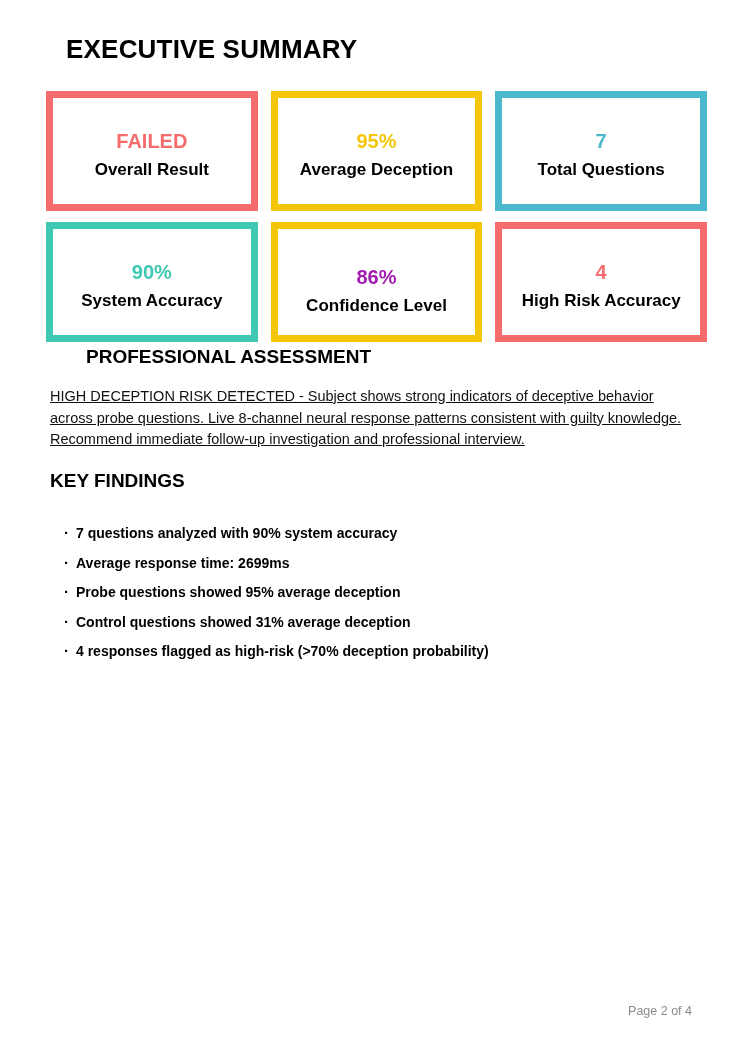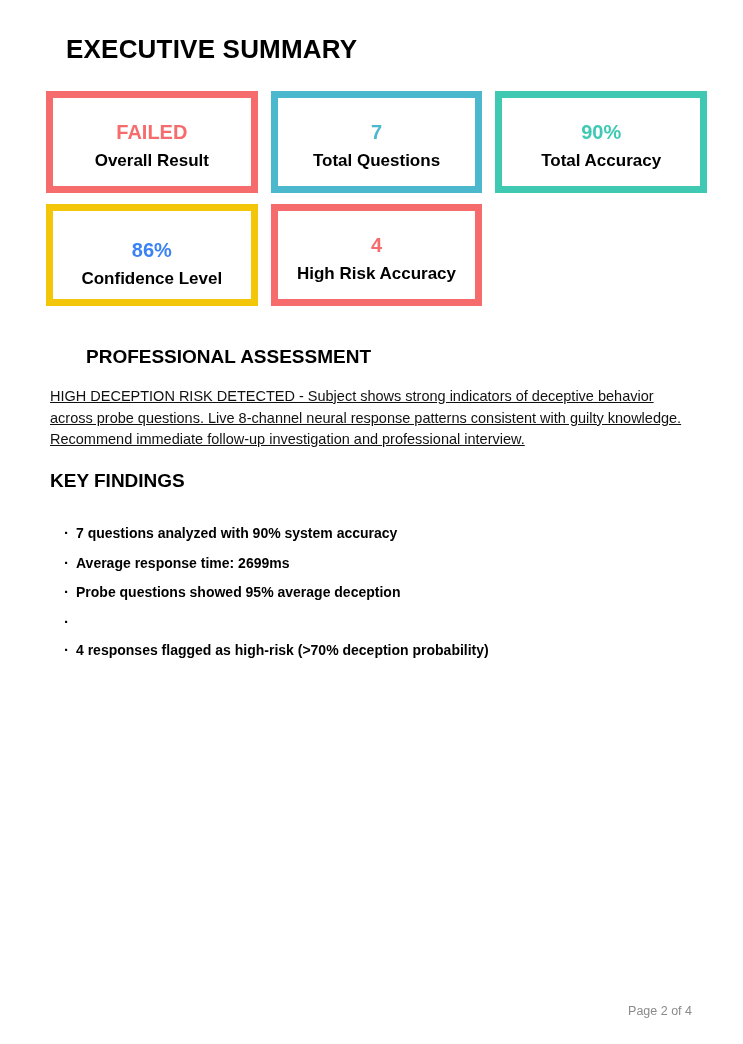--- a/index.html
+++ b/index.html
@@ -30,21 +30,21 @@
     left: 46px;
     top: 91px;
     width: 661px;
     display: grid;
     grid-template-columns: repeat(3, 1fr);
     column-gap: 13px;
     row-gap: 11px;
   }
   .stat-card {
     box-sizing: border-box;
-    height: 102px;
+    height: 120px;
     background: #ffffff;
     border: 7px solid #cccccc;
     display: flex;
     flex-direction: column;
     align-items: center;
     justify-content: center;
     gap: 10px;
     padding-top: 6px;
   }
   .stat-value {
@@ -114,30 +114,34 @@
 <body>
 
 <h1 class="page-title">EXECUTIVE SUMMARY</h1>
 
 <div class="card-grid">
 
 <div class="stat-card" style="border-color: rgb(246, 108, 108);">
       <div class="stat-value" style="color: rgb(246, 108, 108);">FAILED</div>
       <div class="stat-label">Overall Result</div>
     </div>
+    <div class="stat-card" style="border-color: rgb(244, 198, 10);">
+      <div class="stat-value" style="color: rgb(244, 198, 10);">95%</div>
+      <div class="stat-label">Average Deception</div>
+    </div>
     <div class="stat-card" style="border-color: rgb(75, 184, 205);">
       <div class="stat-value" style="color: rgb(75, 184, 205);">7</div>
       <div class="stat-label">Total Questions</div>
     </div>
     <div class="stat-card" style="border-color: rgb(63, 201, 179);">
       <div class="stat-value" style="color: rgb(63, 201, 179);">90%</div>
-      <div class="stat-label">Total Accuracy</div>
+      <div class="stat-label">System Accuracy</div>
     </div>
     <div class="stat-card" style="border-color: rgb(244, 198, 10);">
-      <div class="stat-value" style="color: #3b82f6; margin-top: 11px;">86%</div>
+      <div class="stat-value" style="color: #a21caf; margin-top: 11px;">86%</div>
       <div class="stat-label">Confidence Level</div>
     </div>
     <div class="stat-card" style="border-color: rgb(246, 108, 108);">
       <div class="stat-value" style="color: rgb(246, 108, 108);">4</div>
       <div class="stat-label">High Risk Accuracy</div>
     </div>
   </div>
 
 <h2 id="pa-heading" class="section-heading">PROFESSIONAL ASSESSMENT</h2>
 
@@ -154,20 +158,21 @@
     <li class="finding-item">
       <span class="finding-bullet">·</span>
       <span class="finding-text">Average response time: 2699ms</span>
     </li>
     <li class="finding-item">
       <span class="finding-bullet">·</span>
       <span class="finding-text">Probe questions showed 95% average deception</span>
     </li>
     <li class="finding-item">
       <span class="finding-bullet">·</span>
+      <span class="finding-text">Control questions showed 31% average deception</span>
     </li>
     <li class="finding-item">
       <span class="finding-bullet">·</span>
       <span class="finding-text">4 responses flagged as high-risk (&gt;70% deception probability)</span>
     </li>
   </ul>
 
 <div class="page-footer">Page 2 of 4</div>
 
 </body></html>

